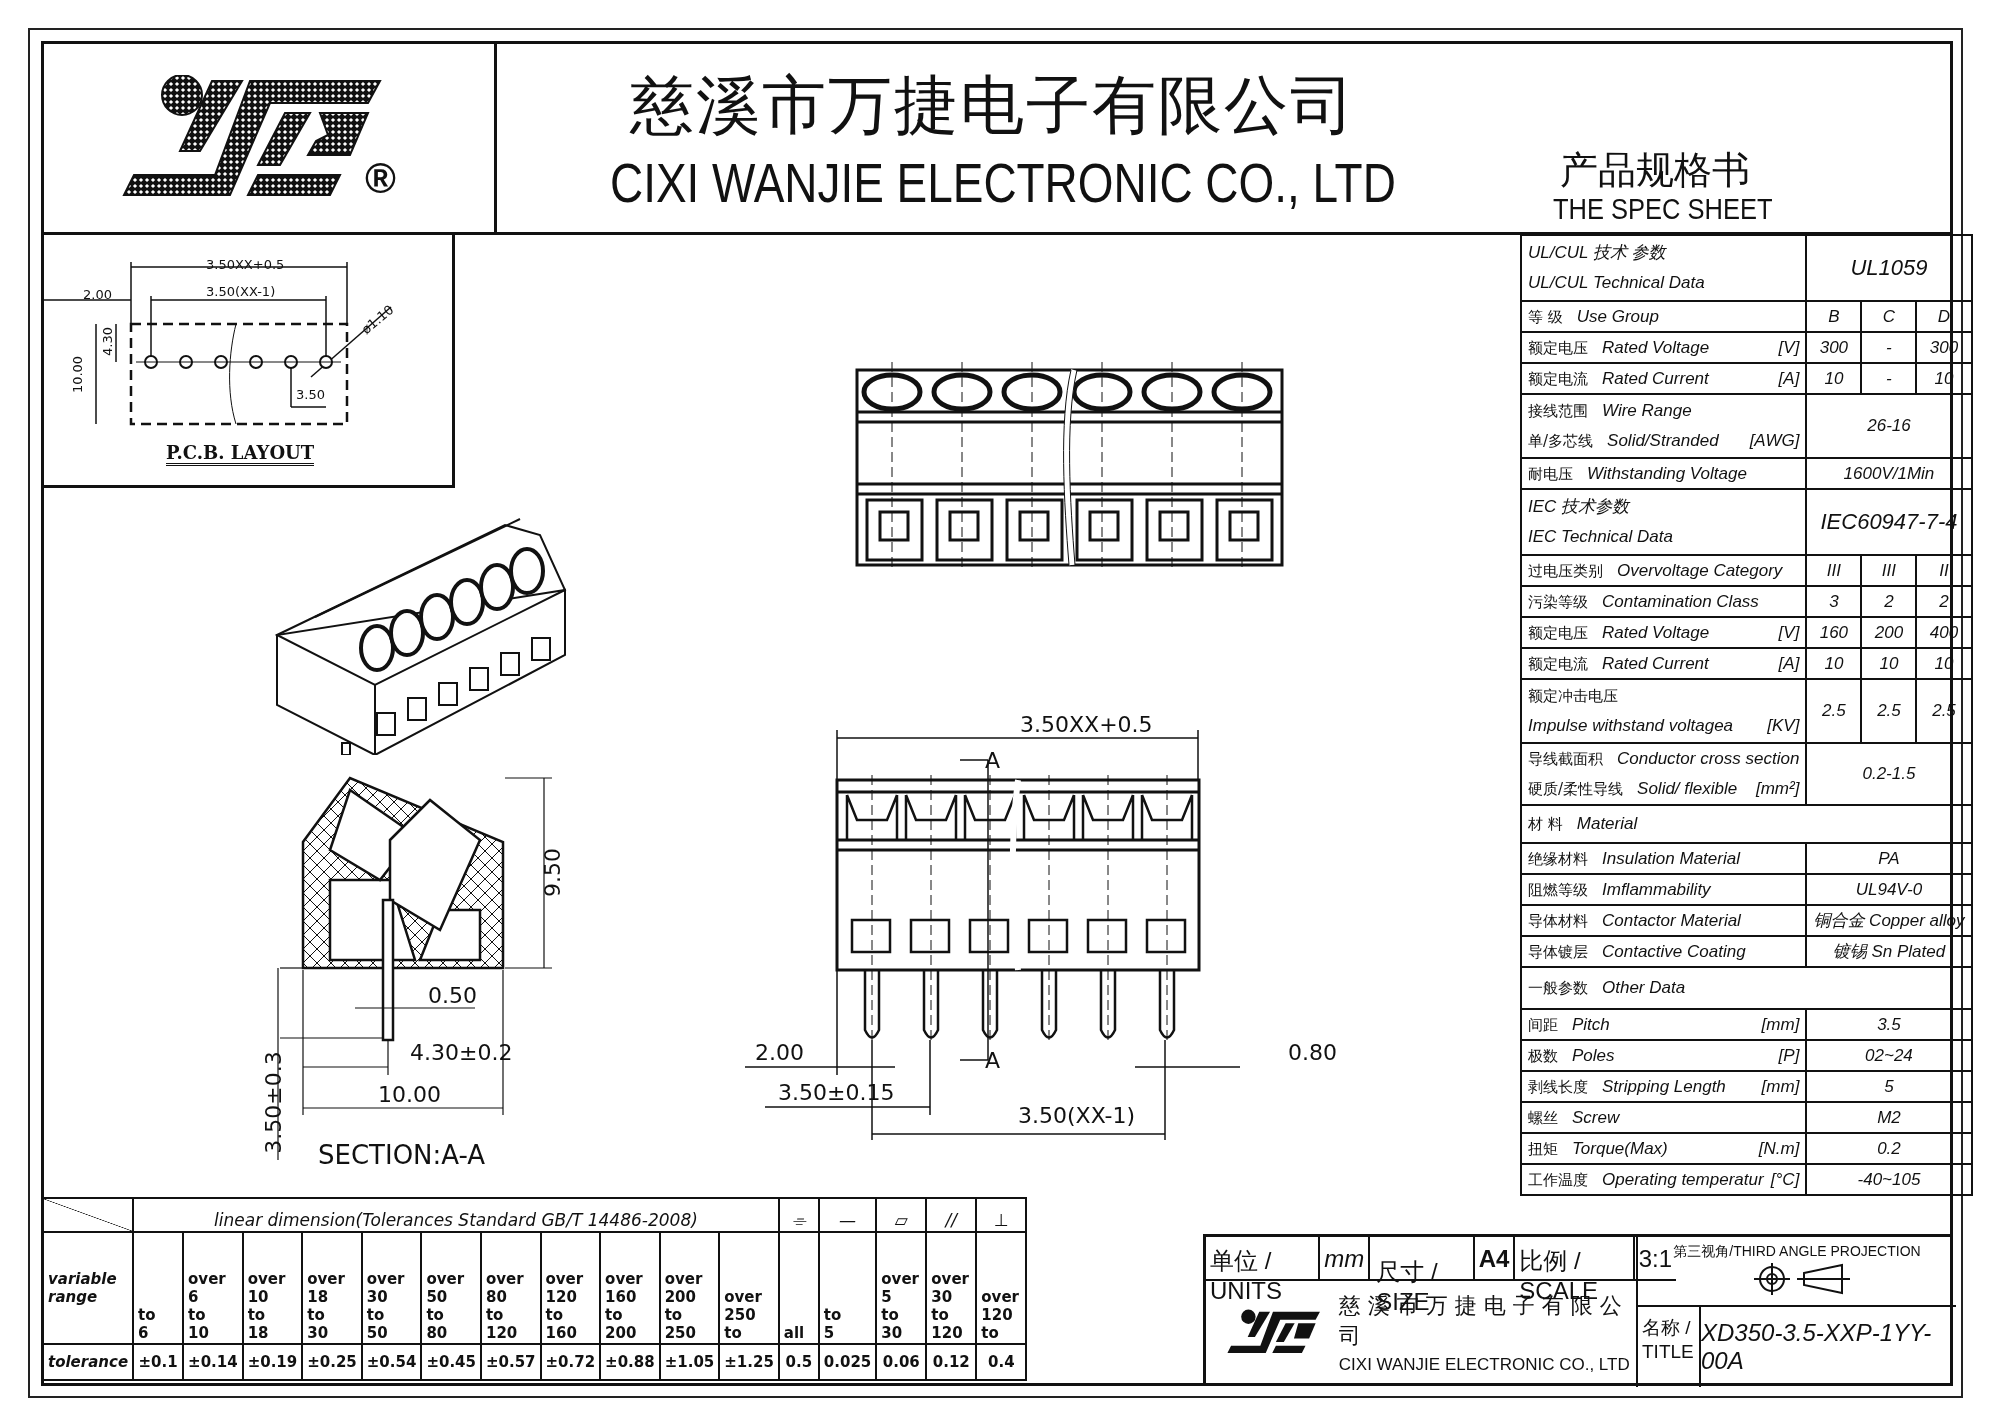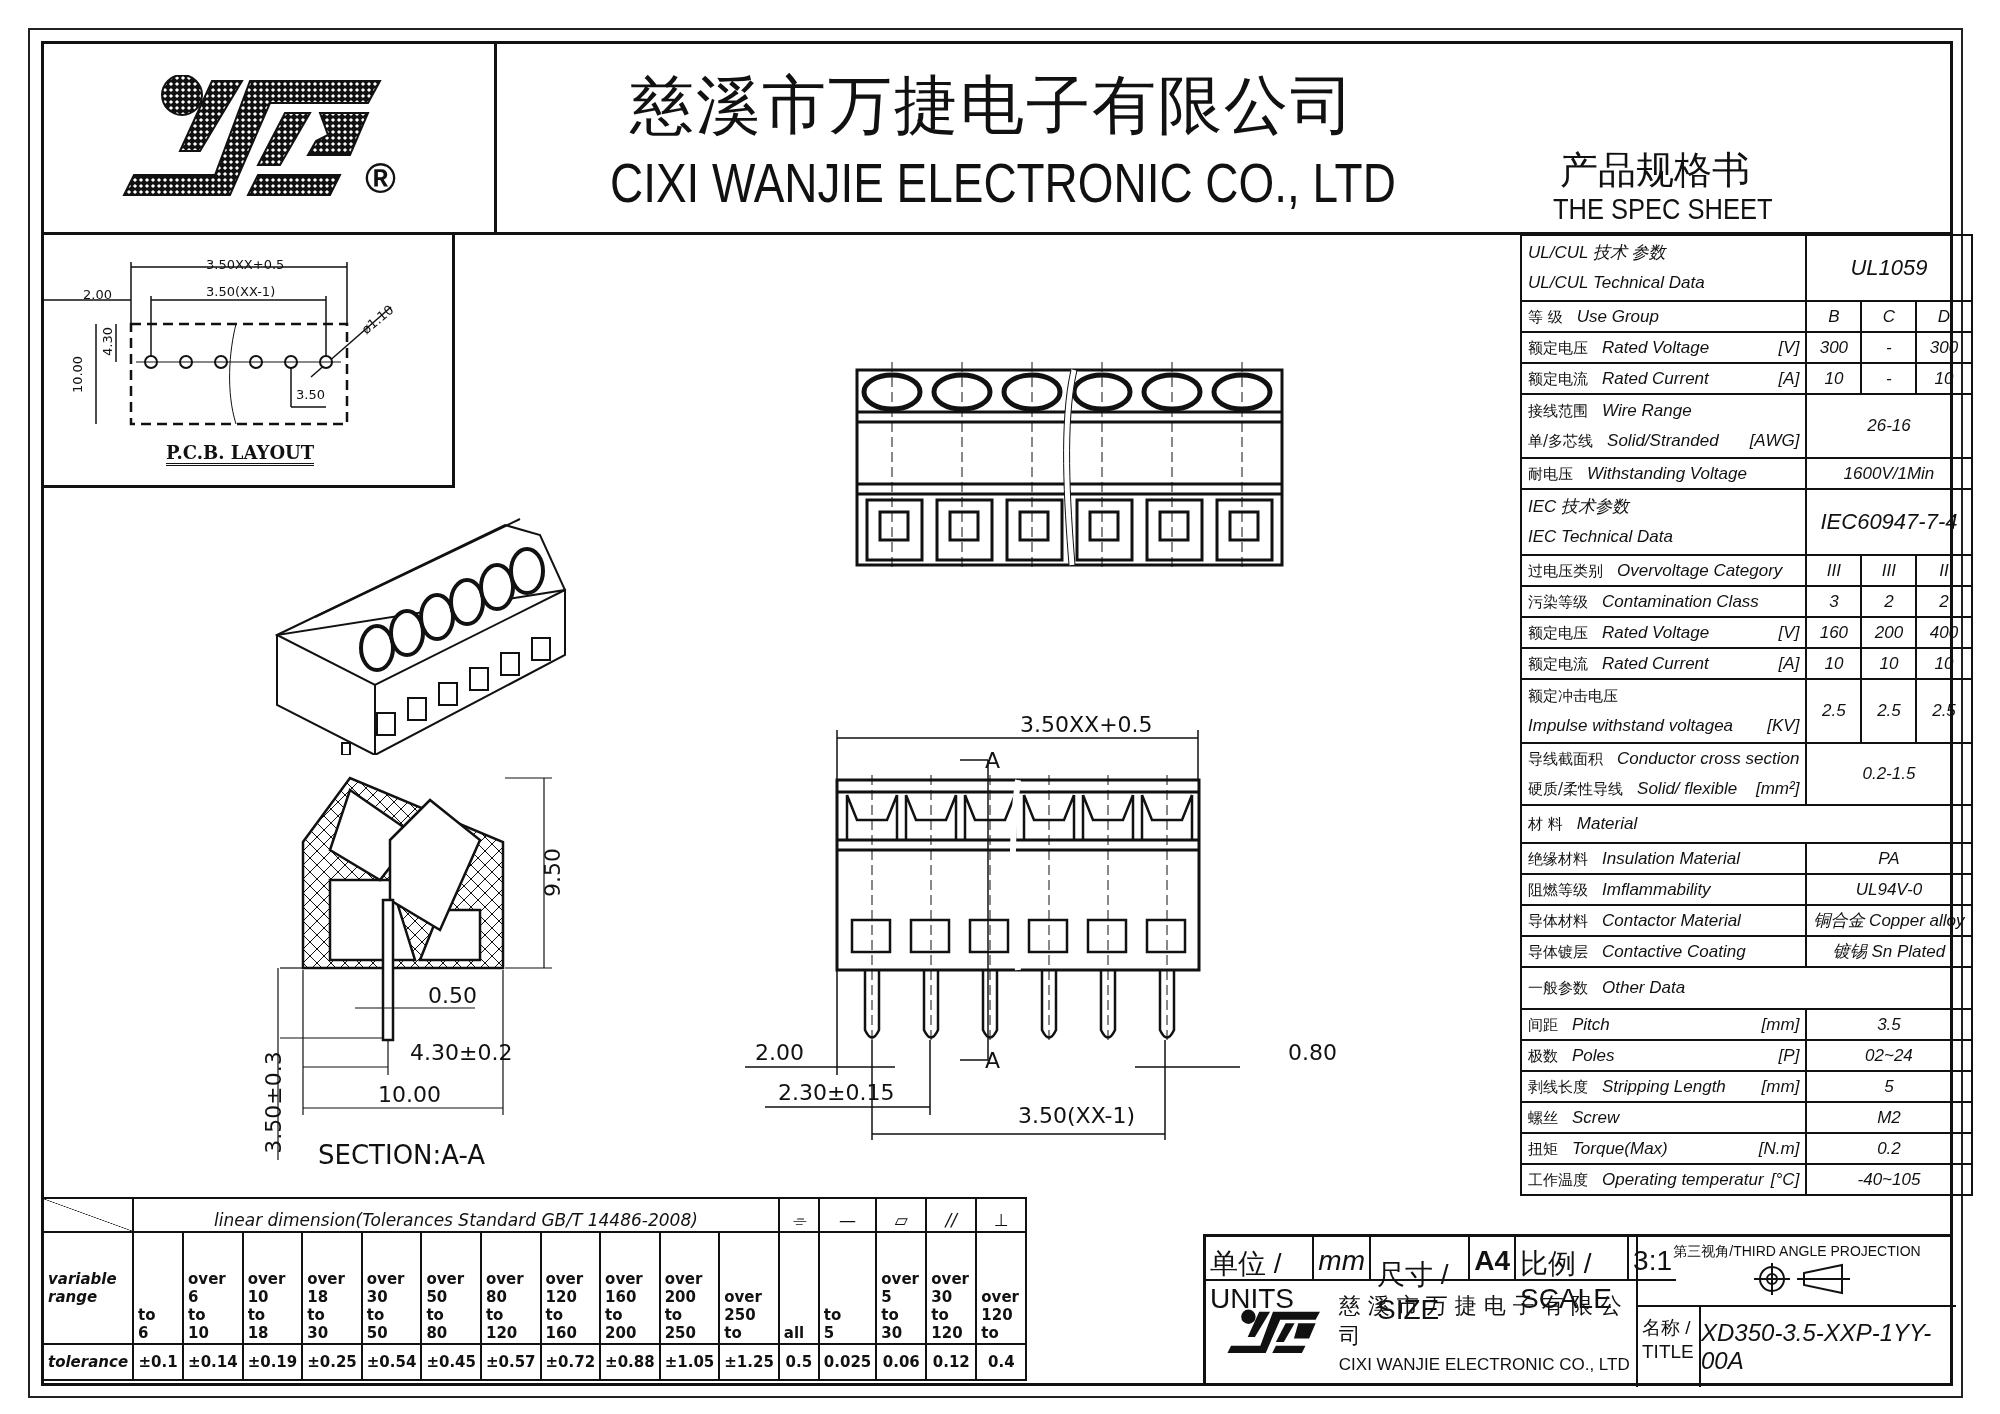--- a/index.html
+++ b/index.html
@@ -216,21 +216,21 @@
       <line x1="309" y1="75" x2="309" y2="345"></line>
     <line x1="368" y1="75" x2="368" y2="345"></line>
       <line x1="427" y1="75" x2="427" y2="345"></line>
   </g>
   <path d="M278 80 C270 140,272 220,278 270" stroke="#fff" stroke-width="6" fill="none"></path>
 </svg>
 <span class="abs dimtxt" style="left:1020px;top:712px;">3.50XX+0.5</span>
 <span class="abs dimtxt" style="left:985px;top:748px;">A</span>
 <span class="abs dimtxt" style="left:985px;top:1048px;">A</span>
 <span class="abs dimtxt" style="left:755px;top:1040px;">2.00</span>
-<span class="abs dimtxt" style="left:778px;top:1080px;">2.30±0.15</span>
+<span class="abs dimtxt" style="left:778px;top:1080px;">3.50±0.15</span>
 <span class="abs dimtxt" style="left:1018px;top:1103px;">3.50(XX-1)</span>
 <span class="abs dimtxt" style="left:1288px;top:1040px;">0.80</span>
 
 <svg class="drawing" style="left:240px;top:760px;" width="340" height="400" viewBox="0 0 340 400">
   <defs>
     <pattern id="xh" width="14" height="14" patternUnits="userSpaceOnUse">
       <path d="M0 0 L14 14 M14 0 L0 14" stroke="#111" stroke-width="1"></path>
     </pattern>
   </defs>
   <g stroke="#111" stroke-width="2.5">
@@ -519,21 +519,21 @@
         <td>0.5</td>
         <td>0.025</td>
         <td>0.06</td>
         <td>0.12</td>
         <td>0.4</td>
       </tr>
 </tbody>
   </table>
 
 <div class="abs" style="left:1203px;top:1234px;width:750px;height:150px;border:3px solid #111;border-right:none;border-bottom:none;box-sizing:border-box;">
-  <div class="abs" style="left:0;top:0;width:470px;height:42px;display:flex;border-bottom:2px solid #111;font-size:28px;">
+  <div class="abs" style="left:0;top:0;width:470px;height:42px;display:flex;border-bottom:2px solid #111;font-size:24px;">
     <div style="padding:8px 4px;border-right:2px solid #111;">单位 / UNITS</div>
     <div style="padding:8px 4px;border-right:2px solid #111;font-style:italic;">mm</div>
     <div style="padding:19px 6px;border-right:2px solid #111;">尺寸 / SIZE</div>
     <div style="padding:8px 4px;border-right:2px solid #111;font-weight:bold;">A4</div>
     <div style="padding:8px 4px;border-right:2px solid #111;">比例 / SCALE</div>
     <div style="padding:8px 4px;border-radius:17px;">3:1</div>
   </div>
   <div class="abs" style="left:430px;top:0;width:320px;height:70px;border-left:2px solid #111;border-bottom:2px solid #111;box-sizing:border-box;text-align:center;">
     <div style="font-size:14px;margin-top:6px;">第三视角/THIRD ANGLE PROJECTION</div>
     <svg width="110" height="36" viewBox="0 0 110 36">

